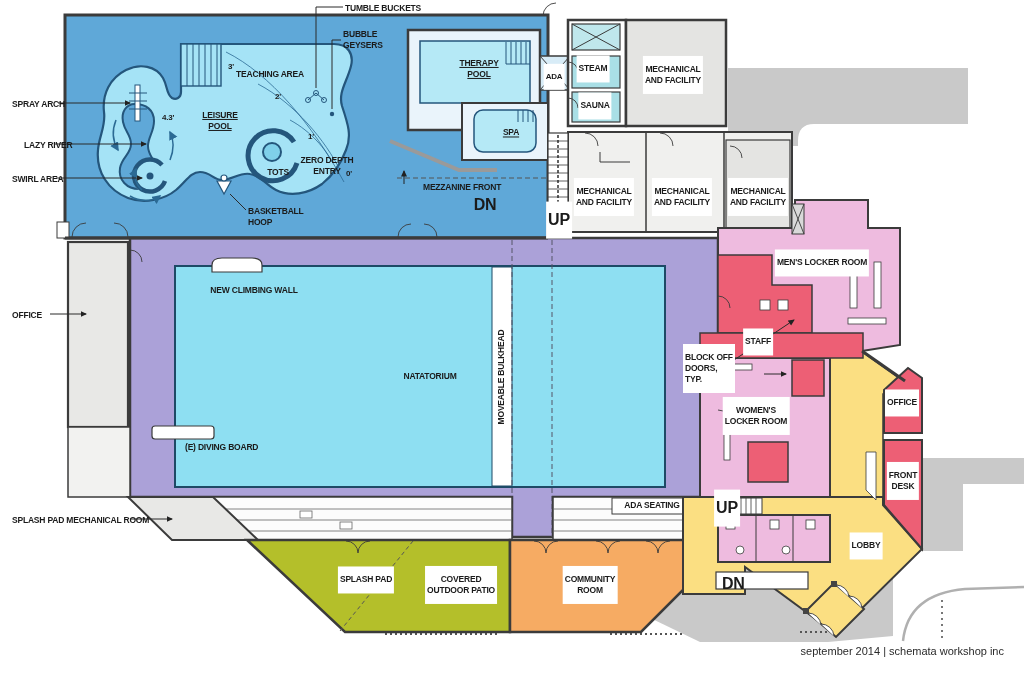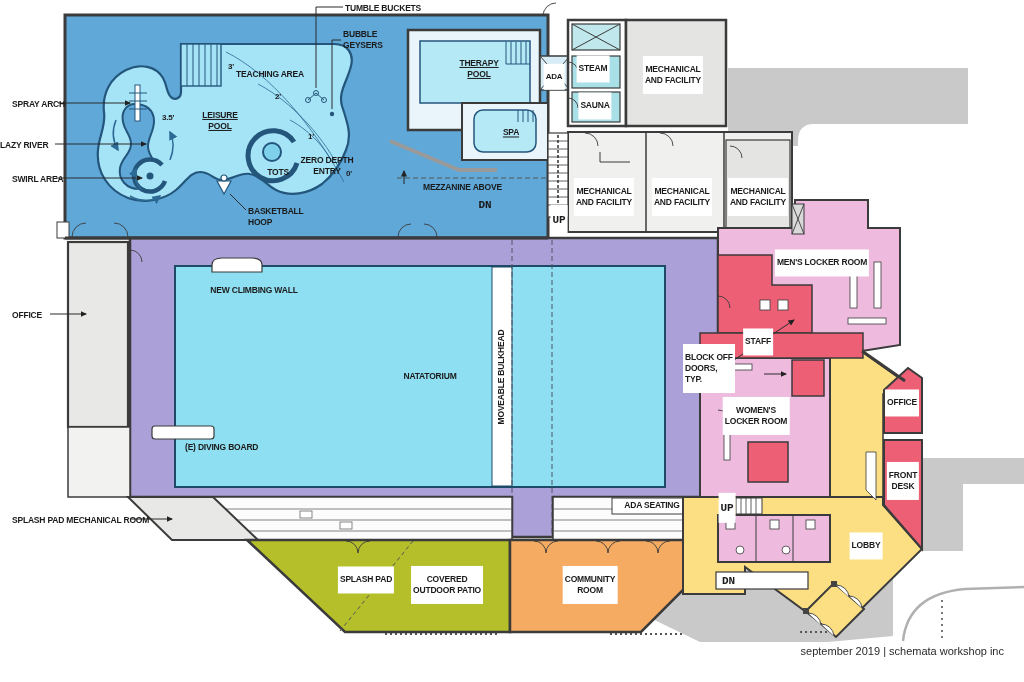--- a/index.html
+++ b/index.html
@@ -4,21 +4,21 @@
 <style>
   html,body{margin:0;padding:0;background:#fff;}
   .stage{position:relative;width:1024px;height:682px;background:#ffffff;overflow:hidden;
          font-family:"Liberation Sans",sans-serif;}
   .stage svg{position:absolute;left:0;top:0;}
   .labels{position:absolute;left:0;top:0;width:1024px;height:682px;}
   .lbl{position:absolute;font:bold 8.5px/1.3 "Liberation Sans",sans-serif;color:#1b1b1b;
        letter-spacing:-0.2px;white-space:pre-line;}
   .ctr{transform:translate(-50%,-50%);text-align:center;}
   .chip{background:#fff;padding:8px 2px;}
-  .big{font-size:11px;font-family:Liberation Mono, monospace;}
+  .big{font-size:16px;}
   .sm{font-size:8px;}
   .und{text-decoration:underline;}
   .vert{transform:translate(-50%,-50%) rotate(-90deg);text-align:center;}
   .footer{position:absolute;font:11px "Liberation Sans",sans-serif;color:#2a2a2a;letter-spacing:0;}
 </style>
 </head>
 <body>
 
 <div class="stage">
 
@@ -256,40 +256,40 @@
 
 <div class="labels">
   <div class="lbl" style="left:345px;top:3px">TUMBLE BUCKETS</div>
   <div class="lbl" style="left:343px;top:29px">BUBBLE
 GEYSERS</div>
   <div class="lbl ctr" style="left:270px;top:75px">TEACHING AREA</div>
   <div class="lbl ctr sm" style="left:231px;top:67px">3'</div>
   <div class="lbl ctr und" style="left:220px;top:121px">LEISURE
 POOL</div>
   <div class="lbl ctr sm" style="left:278px;top:97px">2'</div>
-  <div class="lbl ctr sm" style="left:168px;top:118px">3.5'</div>
+  <div class="lbl ctr sm" style="left:168px;top:118px">4.3'</div>
   <div class="lbl ctr sm" style="left:311px;top:137px">1'</div>
   <div class="lbl ctr" style="left:327px;top:166px">ZERO DEPTH
 ENTRY</div>
   <div class="lbl ctr sm" style="left:349px;top:174px">0'</div>
   <div class="lbl ctr" style="left:278px;top:173px">TOTS</div>
   <div class="lbl" style="left:248px;top:206px">BASKETBALL
 HOOP</div>
   <div class="lbl" style="left:12px;top:99px">SPRAY ARCH</div>
-  <div class="lbl" style="left:0;top:140px">LAZY RIVER</div>
+  <div class="lbl" style="left:24px;top:140px">LAZY RIVER</div>
   <div class="lbl" style="left:12px;top:174px">SWIRL AREA</div>
   <div class="lbl ctr und" style="left:479px;top:69px">THERAPY
 POOL</div>
   <div class="lbl ctr chip sm" style="left:554px;top:77px">ADA</div>
   <div class="lbl ctr und" style="left:511px;top:133px">SPA</div>
   <div class="lbl ctr chip" style="left:593px;top:69px">STEAM</div>
   <div class="lbl ctr chip" style="left:595px;top:106px">SAUNA</div>
   <div class="lbl ctr chip" style="left:673px;top:75px">MECHANICAL
 AND FACILITY</div>
-  <div class="lbl" style="left:423px;top:182px">MEZZANINE ABOVE</div>
+  <div class="lbl" style="left:423px;top:182px">MEZZANINE FRONT</div>
   <div class="lbl ctr big" style="left:485px;top:205px">DN</div>
   <div class="lbl ctr big chip" style="left:559px;top:220px">UP</div>
   <div class="lbl ctr chip" style="left:604px;top:197px">MECHANICAL
 AND FACILITY</div>
   <div class="lbl ctr chip" style="left:682px;top:197px">MECHANICAL
 AND FACILITY</div>
   <div class="lbl ctr chip" style="left:758px;top:197px">MECHANICAL
 AND FACILITY</div>
   <div class="lbl" style="left:12px;top:310px">OFFICE</div>
   <div class="lbl ctr" style="left:254px;top:291px">NEW CLIMBING WALL</div>
@@ -305,20 +305,20 @@
 LOCKER ROOM</div>
   <div class="lbl ctr chip" style="left:902px;top:403px">OFFICE</div>
   <div class="lbl ctr chip" style="left:903px;top:481px">FRONT
 DESK</div>
   <div class="lbl ctr chip" style="left:866px;top:546px">LOBBY</div>
   <div class="lbl ctr big chip" style="left:727px;top:508px">UP</div>
   <div class="lbl big" style="left:722px;top:574px">DN</div>
   <div class="lbl ctr" style="left:652px;top:506px">ADA SEATING</div>
   <div class="lbl" style="left:12px;top:515px">SPLASH PAD MECHANICAL ROOM</div>
   <div class="lbl ctr chip" style="left:366px;top:580px">SPLASH PAD</div>
-  <div class="lbl ctr chip" style="left:447px;top:585px">COVERED
+  <div class="lbl ctr chip" style="left:461px;top:585px">COVERED
 OUTDOOR PATIO</div>
   <div class="lbl ctr chip" style="left:590px;top:585px">COMMUNITY
 ROOM</div>
-  <div class="footer" style="right:20px;top:645px">september 2019 | schemata workshop inc</div>
+  <div class="footer" style="right:20px;top:645px">september 2014 | schemata workshop inc</div>
 </div>
 
 </div>
 
 </body></html>

